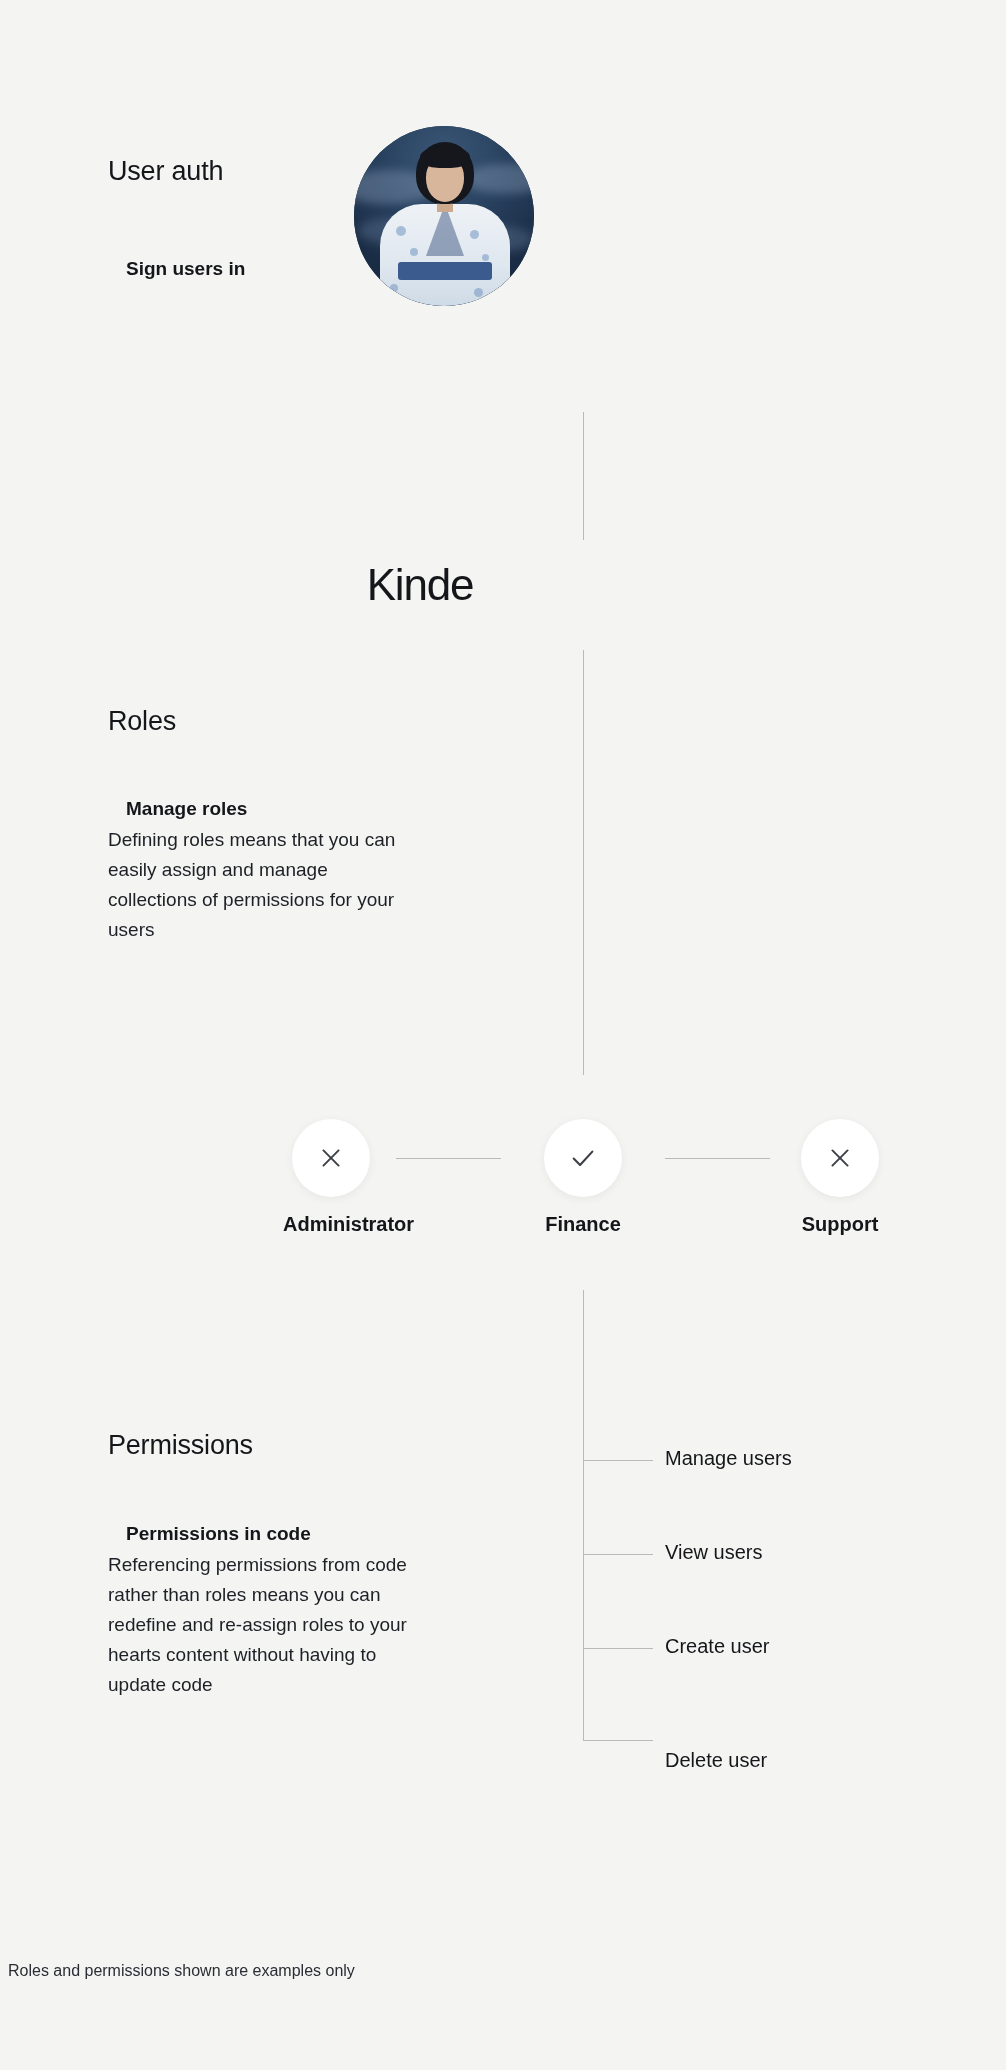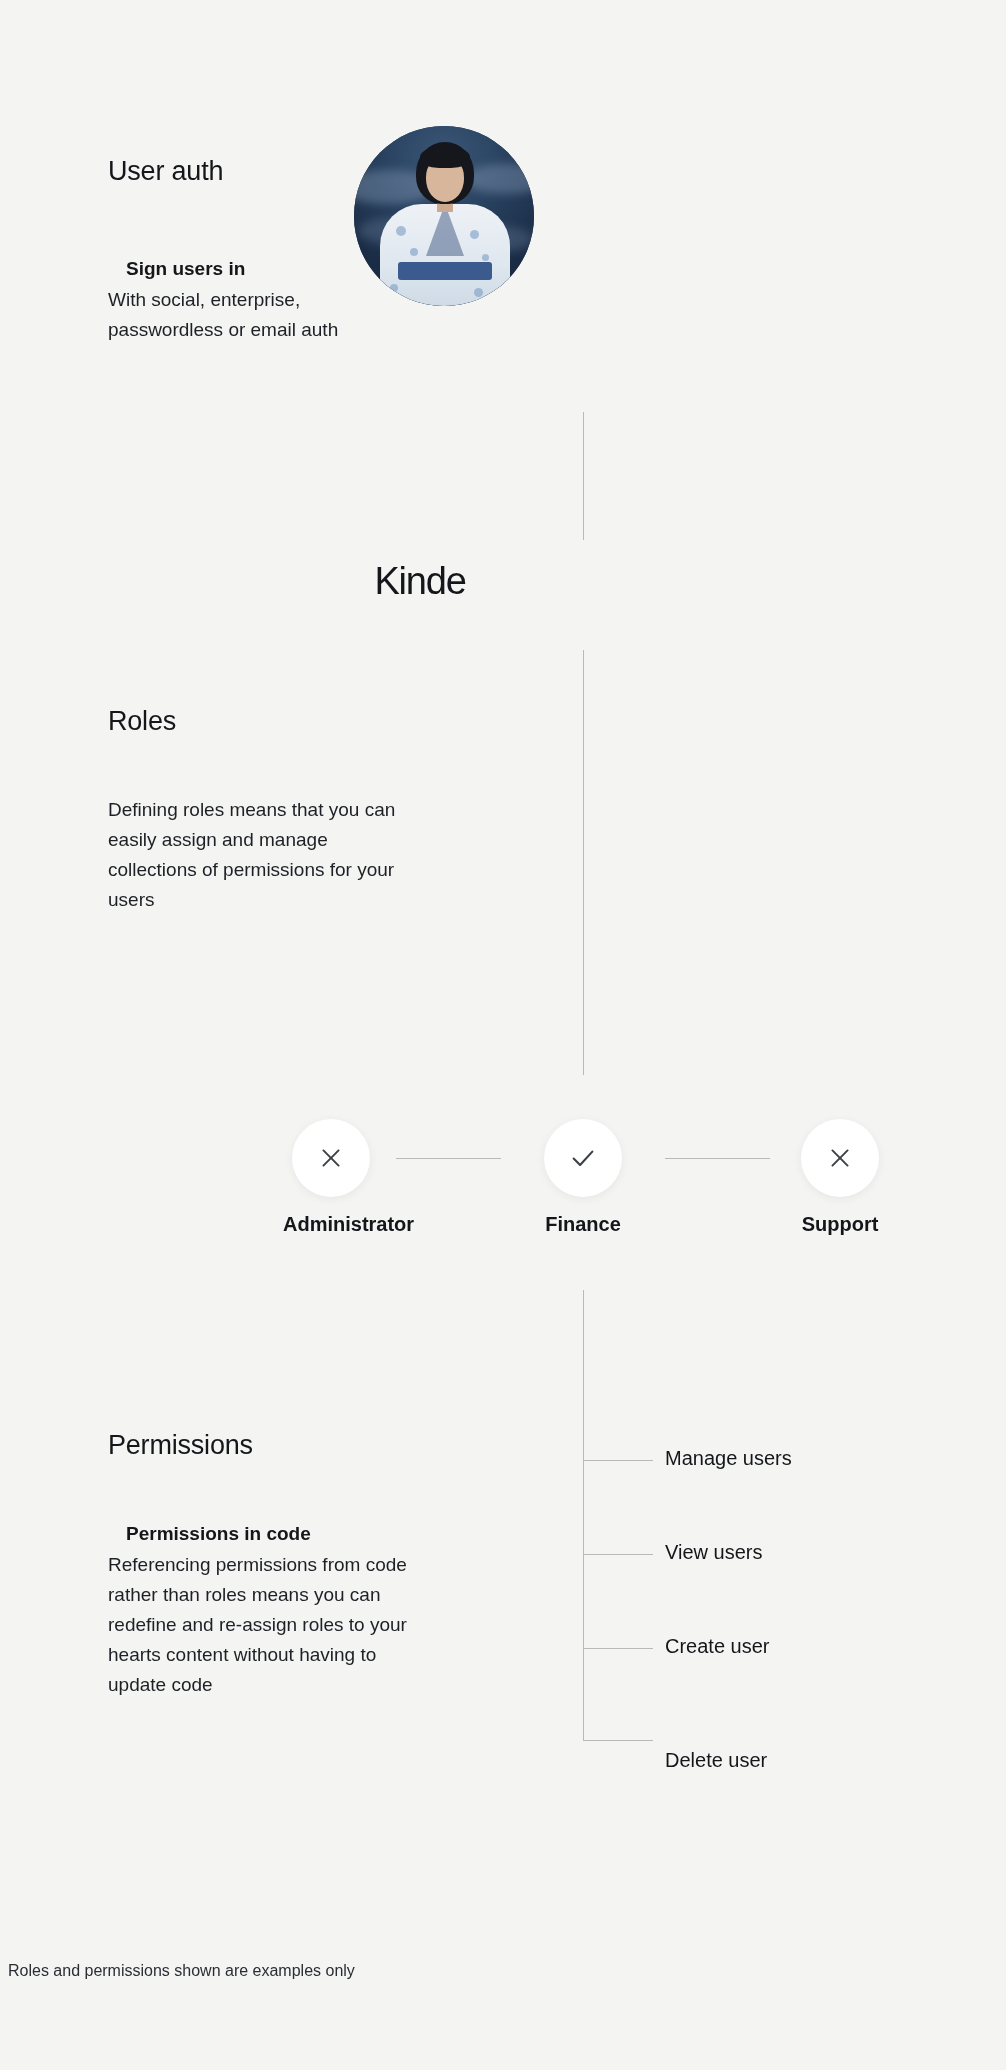--- a/index.html
+++ b/index.html
@@ -143,21 +143,21 @@
   .avatar .f5 { width: 8px;  height: 8px;  left: 36px; top: 158px; }
   .avatar .f6 { width: 9px;  height: 9px;  left: 120px; top: 162px; }
 
   
   .brand {
     position: absolute;
     left: 0;
     top: 560px;
     width: 824px;
     text-align: center;
-    font-size: 38px;
+    font-size: 44px;
     font-weight: 500;
     letter-spacing: -1.2px;
     color: #14161a;
   }
 
   
   .vline {
     position: absolute;
     width: 1px;
     background: #b9b9b7;
@@ -215,21 +215,20 @@
 </style>
 </head>
 <body>
 
 <div class="stage">
 
   <div class="section-title" style="left:100px; top:156px;">User auth</div>
 
   <div class="blurb" style="left:100px; top:255px;">
     <p class="blurb-head">Sign users in</p>
-    <p class="blurb-body">With social, enterprise, passwordless or email auth</p>
   </div>
 
   <div class="avatar">
     <div class="sky"></div>
     <div class="cloud c1"></div>
     <div class="cloud c2"></div>
     <div class="cloud c3"></div>
     <div class="cloud c4"></div>
     <div class="robe"></div>
     <div class="floral f1"></div>
@@ -247,20 +246,21 @@
 
   <div class="vline" style="left:575px; top:412px; height:128px;"></div>
 
   <div class="brand">Kinde</div>
 
   <div class="vline" style="left:575px; top:650px; height:425px;"></div>
 
   <div class="section-title" style="left:100px; top:706px;">Roles</div>
 
   <div class="blurb" style="left:100px; top:795px;">
+    <p class="blurb-head">Manage roles</p>
     <p class="blurb-body">Defining roles means that you can easily assign and manage collections of permissions for your users</p>
   </div>
 
   <div class="hline" style="left:388px; top:1158px; width:105px;"></div>
   <div class="hline" style="left:657px; top:1158px; width:105px;"></div>
 
   <div class="role" style="left:527px; top:1119px;">
     <div class="role-circle">
       <svg width="28" height="28" viewBox="0 0 24 24" fill="none" stroke="#3c3f45" stroke-width="1.8" stroke-linecap="round" stroke-linejoin="round">
         <polyline points="4,12.5 9.5,18 20,6.5"></polyline>

